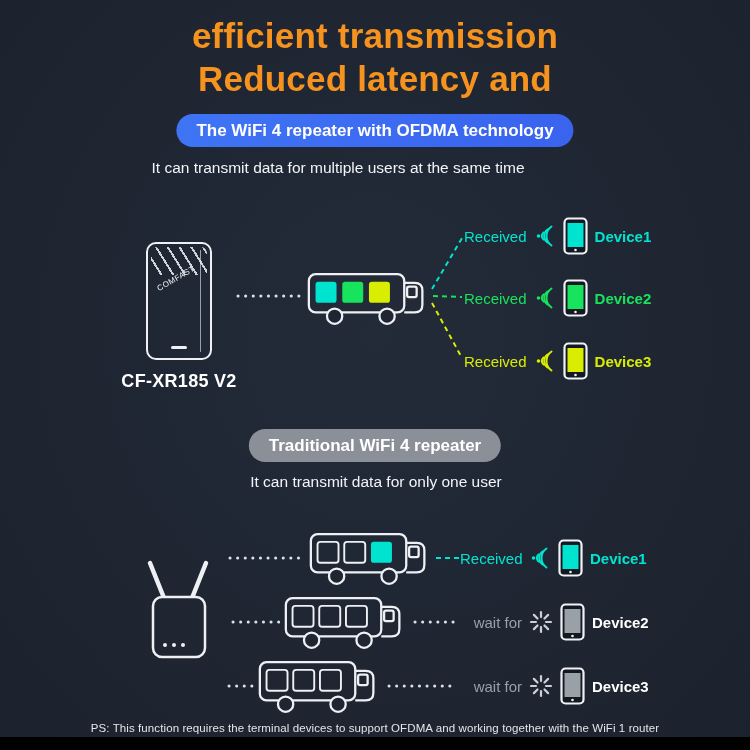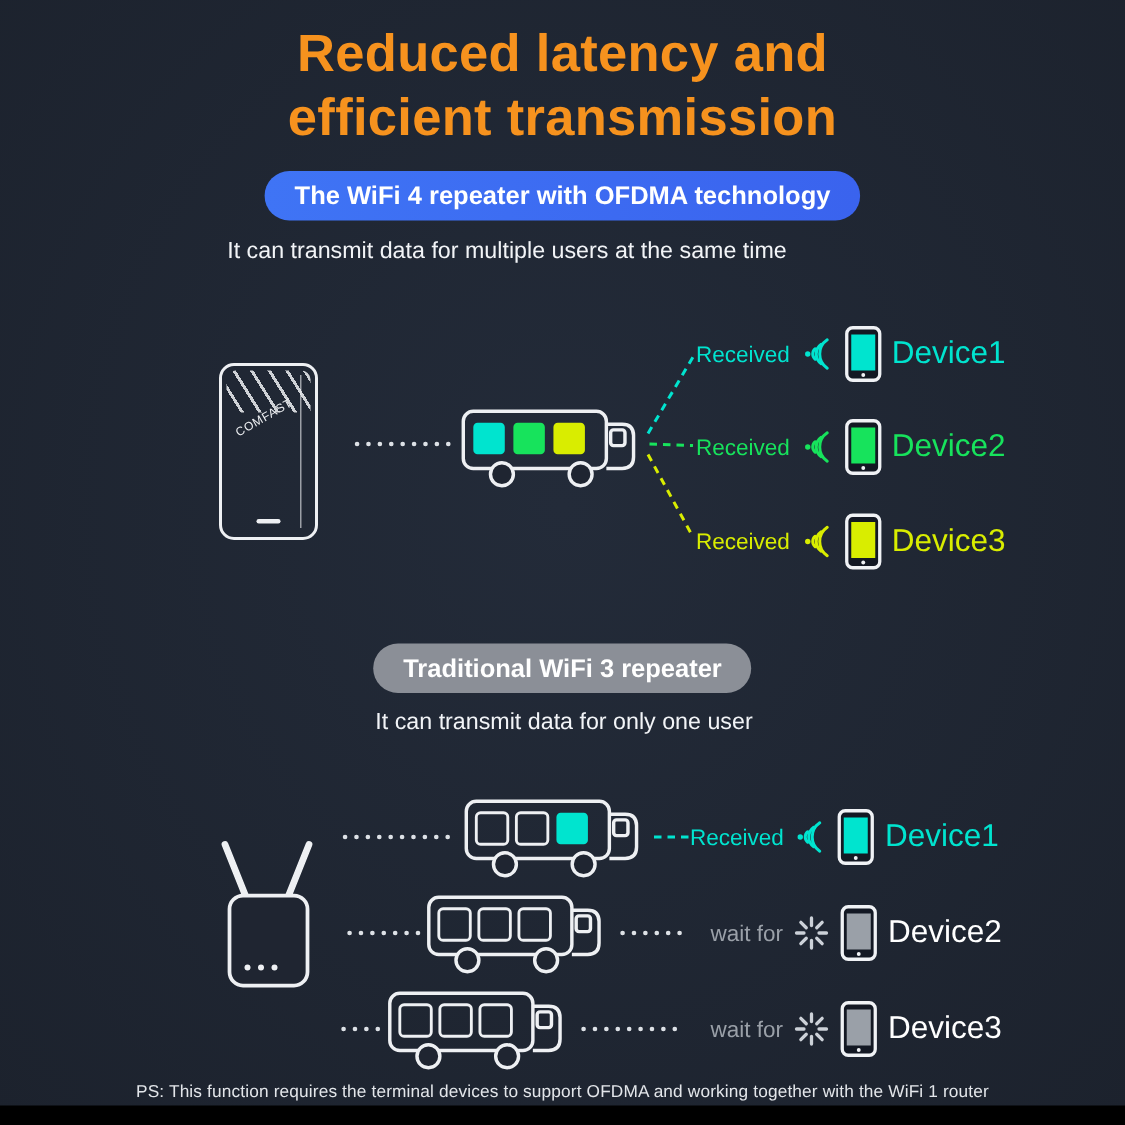--- a/index.html
+++ b/index.html
@@ -52,21 +52,21 @@
   .bus-rgb .win1{fill:var(--cyan);} .bus-rgb .win2{fill:var(--green);} .bus-rgb .win3{fill:var(--yellow);}
   .bus-cyan3 .win1,.bus-cyan3 .win2,.bus-empty .win{fill:none;stroke:var(--line);stroke-width:2;}
   .bus-cyan3 .win3{fill:var(--cyan);}
   .b1{left:306px;top:271px;}
   .b2{left:308px;top:531px;}
   .b3{left:283px;top:595px;}
   .b4{left:257px;top:659px;}
   
   .row{position:absolute;height:40px;display:flex;align-items:center;gap:7px;white-space:nowrap;justify-content:flex-end;}
   .row .st{font-size:15px;}
-  .row .dev{font-size:21px;}
+  .row .dev{font-size:15px;font-weight:bold;}
   .c-cyan{color:var(--cyan);} .c-green{color:var(--green);} .c-yellow{color:var(--yellow);} .c-gray{color:var(--gray);}
   .wdev{color:#fff !important;}
   .r6{left:464px;} .p1{top:216px;} .p2{top:278px;} .p3{top:341px;}
   .r5{left:460px;} .q1{top:538px;} .q2{top:602px;} .q3{top:666px;}
   .r5 .st{width:62px;text-align:right;}
   .wifi path{fill:none;stroke:currentColor;stroke-width:2;stroke-linecap:round;}
   .wifi circle{fill:currentColor;}
   .phone .shell{fill:#131823;stroke:#f0f2f5;stroke-width:2.2;}
   .phone .homebtn{fill:#f0f2f5;}
   .spin line{stroke:#ccd1d8;stroke-width:2.2;stroke-linecap:round;}
@@ -74,22 +74,22 @@
   .note{position:absolute;top:722px;left:0;width:750px;text-align:center;
         color:#e3e6ea;font-size:11.5px;letter-spacing:.1px;}
   .bottombar{position:absolute;left:0;bottom:0;width:750px;height:13px;background:#000;}
 </style>
 </head>
 <body>
 
 <div class="page">
 
   <div class="title">
+    <div>efficient transmission</div>
     <div>Reduced latency and</div>
-    <div>efficient transmission</div>
   </div>
 
   <div class="badge badge-blue">The WiFi 4 repeater with OFDMA technology</div>
   <div class="subtitle sub1">It can transmit data for multiple users at the same time</div>
 
   <svg class="lines" width="750" height="750" viewBox="0 0 750 750">
     <line class="dotline" x1="238" y1="296" x2="304" y2="296"></line>
     <line class="dash s-cyan" x1="432" y1="289" x2="462" y2="238"></line>
     <line class="dash s-green" x1="433" y1="296" x2="462" y2="297"></line>
     <line class="dash s-yellow" x1="432" y1="303" x2="462" y2="358"></line>
@@ -100,20 +100,21 @@
     <line class="dotline" x1="229" y1="686" x2="253" y2="686"></line>
     <line class="dotline" x1="389" y1="686" x2="456" y2="686"></line>
   </svg>
 
   <div class="repeater1">
     <div class="rep1-stripes"></div>
     <div class="rep1-brand">COMFAST</div>
     <div class="rep1-side"></div>
     <div class="rep1-slot"></div>
   </div>
+  <div class="model">CF-XR185 V2</div>
 
   <svg class="bus bus-rgb b1" width="124" height="56" viewBox="0 0 130 58">
     <rect class="body" x="3" y="3" width="100" height="40" rx="7"></rect>
     <path class="cab" d="M103,12 h11 q8,0 8,8 v15 q0,8 -8,8 h-11"></path>
     <rect class="cabwin" x="106" y="16" width="10" height="11" rx="2"></rect>
     <rect class="win win1" x="10" y="11" width="22" height="22" rx="3"></rect>
     <rect class="win win2" x="38" y="11" width="22" height="22" rx="3"></rect>
     <rect class="win win3" x="66" y="11" width="22" height="22" rx="3"></rect>
     <circle class="wheel" cx="30" cy="47" r="8"></circle>
     <circle class="wheel" cx="85" cy="47" r="8"></circle>
@@ -160,21 +161,21 @@
         <path d="M17.5,2.5 A11.5,11.5 0 0 0 17.5,21.5"></path>
     </svg>
     <svg class="phone" width="25" height="38" viewBox="0 0 25 38">
       <rect class="shell" x="1.5" y="1.5" width="22" height="35" rx="4"></rect>
         <rect class="screen" x="4.5" y="6" width="16" height="24" fill="currentColor"></rect>
         <circle class="homebtn" cx="12.5" cy="33" r="1.3"></circle>
     </svg>
     <span class="dev">Device3</span>
   </div>
 
-  <div class="badge badge-gray">Traditional WiFi 3 repeater</div>
+  <div class="badge badge-gray">Traditional WiFi 4 repeater</div>
   <div class="subtitle sub2">It can transmit data for only one user</div>
 
   <svg class="repeater2" width="92" height="108" viewBox="0 0 92 108">
     <path class="ant" d="M32,50 L16,10"></path>
     <path class="ant" d="M56,50 L72,10"></path>
     <rect class="rbody" x="19" y="44" width="52" height="60" rx="9"></rect>
     <circle class="led" cx="31" cy="92" r="2"></circle>
     <circle class="led" cx="40" cy="92" r="2"></circle>
     <circle class="led" cx="49" cy="92" r="2"></circle>
   </svg>

